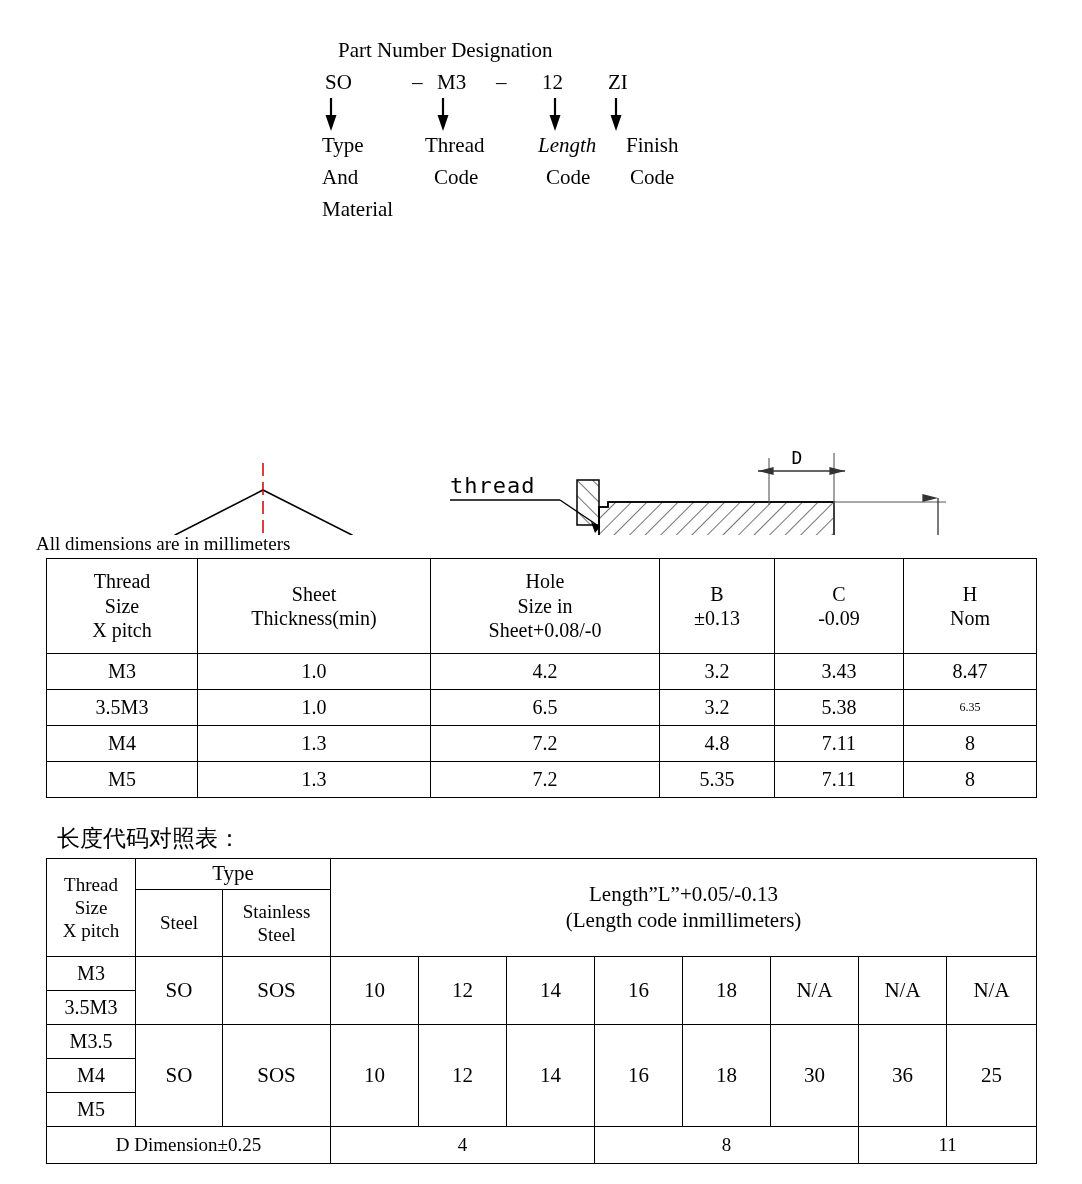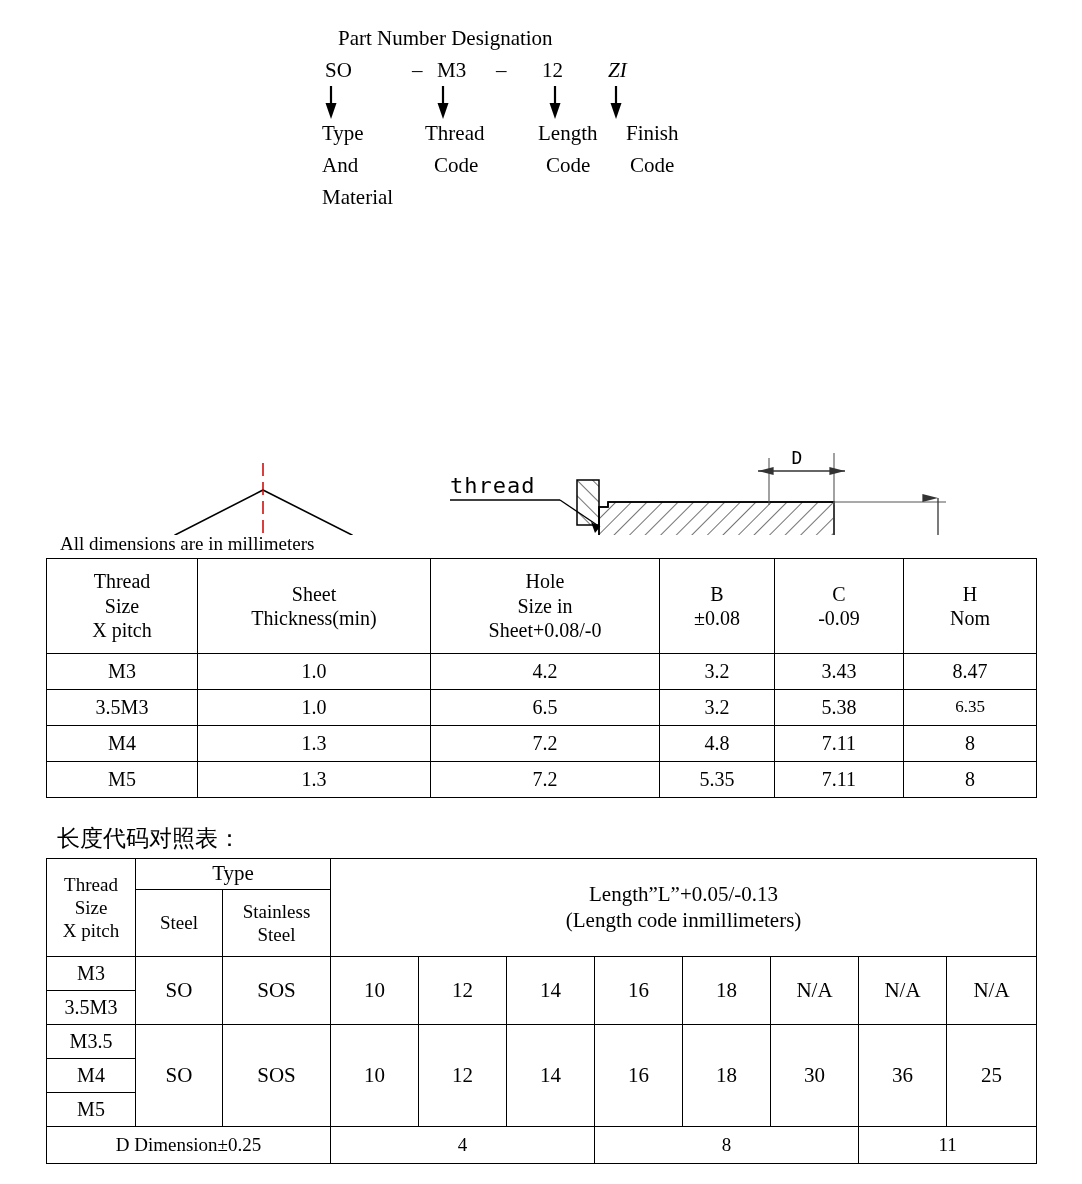--- a/index.html
+++ b/index.html
@@ -13,21 +13,21 @@
     position: relative;
     font-family: "Liberation Serif", "DejaVu Serif", serif;
     color: #000000;
     overflow: hidden;
   }
 
   
   #pn-block {
     position: absolute;
     left: 0;
-    top: 0;
+    top: 12px;
     width: 914px;
     height: 215px;
   }
   .pn-title {
     position: absolute;
     left: 338px;
     top: 26px;
     font-size: 21px;
     white-space: nowrap;
   }
@@ -61,21 +61,21 @@
     width: 1082px;
     height: 320px;
   }
 
   
   .note {
     position: absolute;
     font-size: 19px;
     white-space: nowrap;
   }
-  #note-mm { left: 60px; top: 533px; }
+  #note-mm { left: 36px; top: 533px; }
   #cn-title {
     position: absolute;
     left: 57px;
     top: 823px;
     font-size: 23px;
     font-family: "DejaVu Sans", "Liberation Sans", sans-serif;
     white-space: nowrap;
   }
 
   
@@ -94,21 +94,21 @@
     padding: 0;
     line-height: 1.22;
   }
   #table1 {
     left: 46px;
     top: 558px;
     width: 990px;
   }
   #table1 .hdr-cell { height: 94px; font-size: 20px; }
   #table1 .data-cell { height: 35px; }
-  #table1 .small { font-size: 17px; }
+  #table1 .small { font-size: 12px; }
 
   #table2 {
     left: 46px;
     top: 858px;
     width: 990px;
   }
   #table2 td { height: 32px; }
   #table2 .t2-hdr { font-size: 19px; }
   #table2 .t2-len-hdr { font-size: 21px; }
   #table2 .t2-thread { font-size: 20px; height: 33px; }
@@ -122,21 +122,21 @@
 
 <div id="pn-block">
 
   <div class="pn-title">Part Number Designation</div>
 
   <div class="pn-code" style="left:325px;">SO</div>
   <div class="pn-dash" style="left:412px;">–</div>
   <div class="pn-code" style="left:437px;">M3</div>
   <div class="pn-dash" style="left:496px;">–</div>
   <div class="pn-code" style="left:542px;">12</div>
-  <div class="pn-code" style="left:608px;font-style:italic;">ZI</div>
+  <div class="pn-code" style="left:608px;">ZI</div>
 
   <svg class="pn-arrow" style="left:324px; top:86px;" viewBox="0 0 14 34">
     <line x1="7" y1="0" x2="7" y2="20" stroke="#000" stroke-width="2.2"></line>
     <polygon points="1.5,17 12.5,17 7,33" fill="#000"></polygon>
   </svg>
   <svg class="pn-arrow" style="left:436px; top:86px;" viewBox="0 0 14 34">
     <line x1="7" y1="0" x2="7" y2="20" stroke="#000" stroke-width="2.2"></line>
     <polygon points="1.5,17 12.5,17 7,33" fill="#000"></polygon>
   </svg>
   <svg class="pn-arrow" style="left:548px; top:86px;" viewBox="0 0 14 34">
@@ -148,21 +148,21 @@
     <polygon points="1.5,17 12.5,17 7,33" fill="#000"></polygon>
   </svg>
 
   <div class="pn-label" style="left:322px; top:121px;">Type</div>
   <div class="pn-label" style="left:322px; top:153px;">And</div>
   <div class="pn-label" style="left:322px; top:185px;">Material</div>
 
   <div class="pn-label" style="left:425px; top:121px;">Thread</div>
   <div class="pn-label" style="left:434px; top:153px;">Code</div>
 
-  <div class="pn-label" style="left:538px; top:121px;">Length</div>
+  <div class="pn-label" style="left:538px; top:121px;font-style:italic;">Length</div>
   <div class="pn-label" style="left:546px; top:153px;">Code</div>
 
   <div class="pn-label" style="left:626px; top:121px;font-family:Liberation Serif, serif;">Finish</div>
   <div class="pn-label" style="left:630px; top:153px;">Code</div>
 </div>
 
 <div id="drawing">
   <svg width="1082" height="320" viewBox="0 0 1082 320">
 
     <defs>
@@ -295,21 +295,21 @@
         <span class="stack">Sheet</span>
         <span class="stack">Thickness(min)</span>
       </th>
       <th class="hdr-cell">
         <span class="stack">Hole</span>
         <span class="stack">Size in</span>
         <span class="stack">Sheet+0.08/-0</span>
       </th>
       <th class="hdr-cell">
         <span class="stack">B</span>
-        <span class="stack">±0.08</span>
+        <span class="stack">±0.13</span>
       </th>
       <th class="hdr-cell">
         <span class="stack">C</span>
         <span class="stack">-0.09</span>
       </th>
       <th class="hdr-cell">
         <span class="stack">H</span>
         <span class="stack">Nom</span>
       </th>
     </tr>

